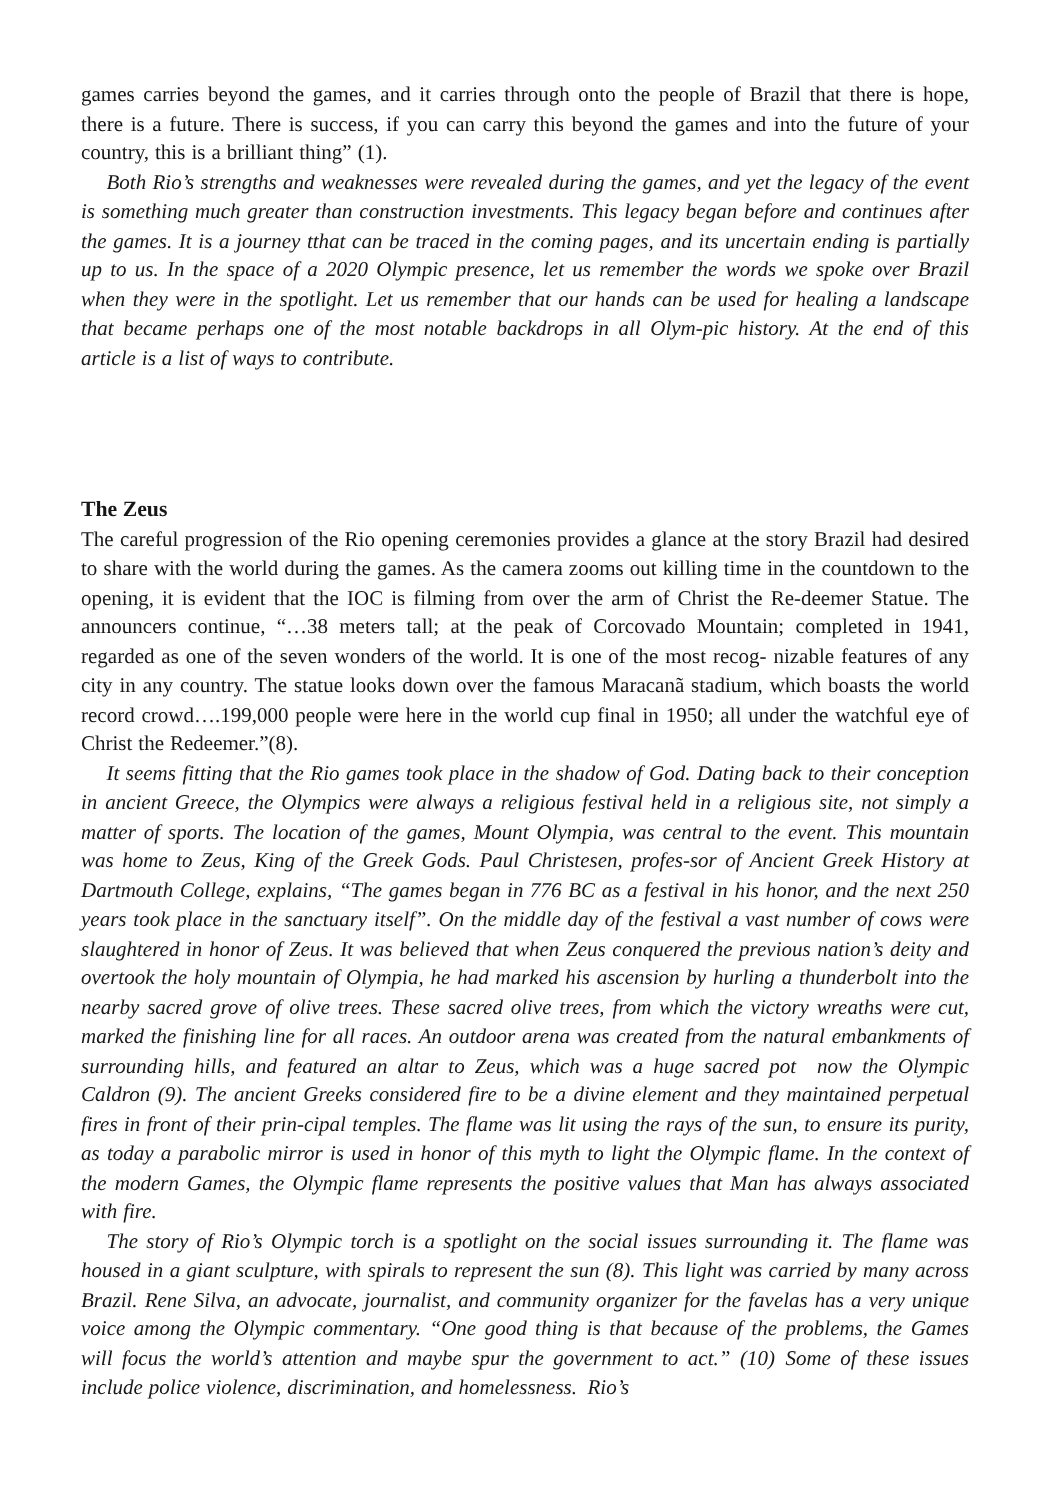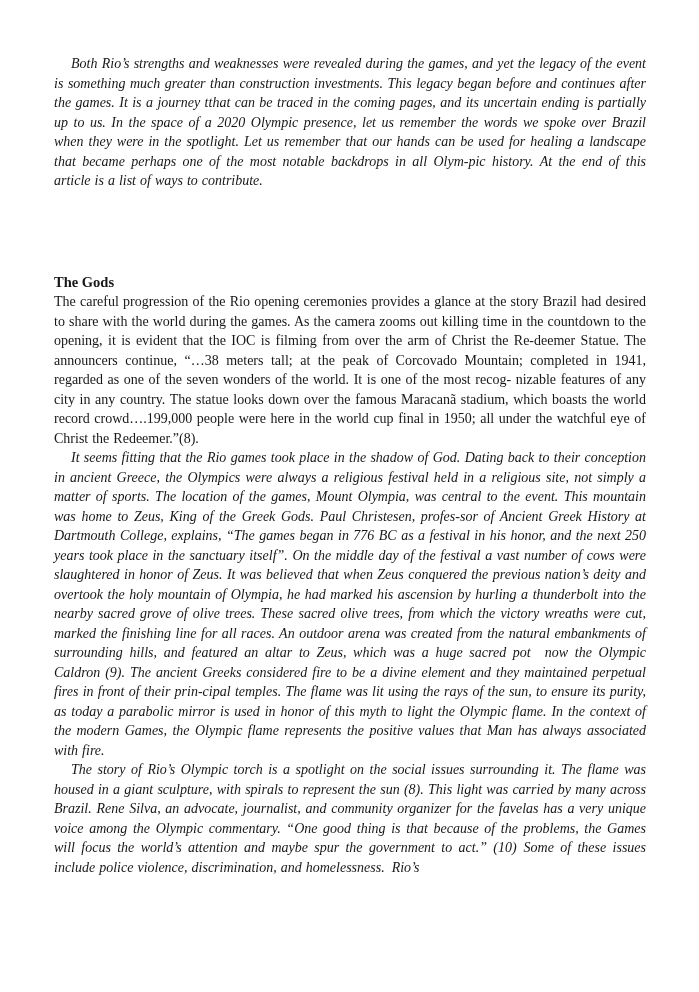--- a/index.html
+++ b/index.html
@@ -39,26 +39,27 @@
     font-weight: bold;
     line-height: 19.5px;
     text-align: left;
   }
 </style>
 </head>
 <body>
 
 <div class="page">
 
+  <p class="para">games carries beyond the games, and it carries through onto the people of Brazil that there is hope, there is a future. There is success, if you can carry this beyond the games and into the future of your country, this is a brilliant thing” (1).</p>
 
   <p class="para indented">Both Rio’s strengths and weaknesses were revealed during the games, and yet the legacy of the event is something much greater than construction investments. This legacy began before and continues after the games. It is a journey tthat can be traced in the coming pages, and its uncertain ending is partially up to us. In the space of a 2020 Olympic presence, let us remember the words we spoke over Brazil when they were in the spotlight. Let us remember that our hands can be used for healing a landscape that became perhaps one of the most notable backdrops in all Olym-pic history. At the end of this article is a list of ways to contribute.</p>
 
   <div class="section-gap"></div>
 
-  <h2 class="section-heading">The Gods</h2>
+  <h2 class="section-heading">The Zeus</h2>
 
   <p class="para">The careful progression of the Rio opening ceremonies provides a glance at the story Brazil had desired to share with the world during the games. As the camera zooms out killing time in the countdown to the opening, it is evident that the IOC is filming from over the arm of Christ the Re-deemer Statue. The announcers continue, “…38 meters tall; at the peak of Corcovado Mountain; completed in 1941, regarded as one of the seven wonders of the world. It is one of the most recog- nizable features of any city in any country. The statue looks down over the famous Maracanã stadium, which boasts the world record crowd….199,000 people were here in the world cup final in 1950; all under the watchful eye of Christ the Redeemer.”(8).</p>
 
   <p class="para indented">It seems fitting that the Rio games took place in the shadow of God. Dating back to their conception in ancient Greece, the Olympics were always a religious festival held in a religious site, not simply a matter of sports. The location of the games, Mount Olympia, was central to the event. This mountain was home to Zeus, King of the Greek Gods. Paul Christesen, profes-sor of Ancient Greek History at Dartmouth College, explains, “The games began in 776 BC as a festival in his honor, and the next 250 years took place in the sanctuary itself”. On the middle day of the festival a vast number of cows were slaughtered in honor of Zeus. It was believed that when Zeus conquered the previous nation’s deity and overtook the holy mountain of Olympia, he had marked his ascension by hurling a thunderbolt into the nearby sacred grove of olive trees. These sacred olive trees, from which the victory wreaths were cut, marked the finishing line for all races. An outdoor arena was created from the natural embankments of surrounding hills, and featured an altar to Zeus, which was a huge sacred pot now the Olympic Caldron (9). The ancient Greeks considered fire to be a divine element and they maintained perpetual fires in front of their prin-cipal temples. The flame was lit using the rays of the sun, to ensure its purity, as today a parabolic mirror is used in honor of this myth to light the Olympic flame. In the context of the modern Games, the Olympic flame represents the positive values that Man has always associated with fire.</p>
 
   <p class="para indented">The story of Rio’s Olympic torch is a spotlight on the social issues surrounding it. The flame was housed in a giant sculpture, with spirals to represent the sun (8). This light was carried by many across Brazil. Rene Silva, an advocate, journalist, and community organizer for the favelas has a very unique voice among the Olympic commentary. “One good thing is that because of the problems, the Games will focus the world’s attention and maybe spur the government to act.” (10) Some of these issues include police violence, discrimination, and homelessness. Rio’s</p>
 
 </div>
 
 </body></html>

